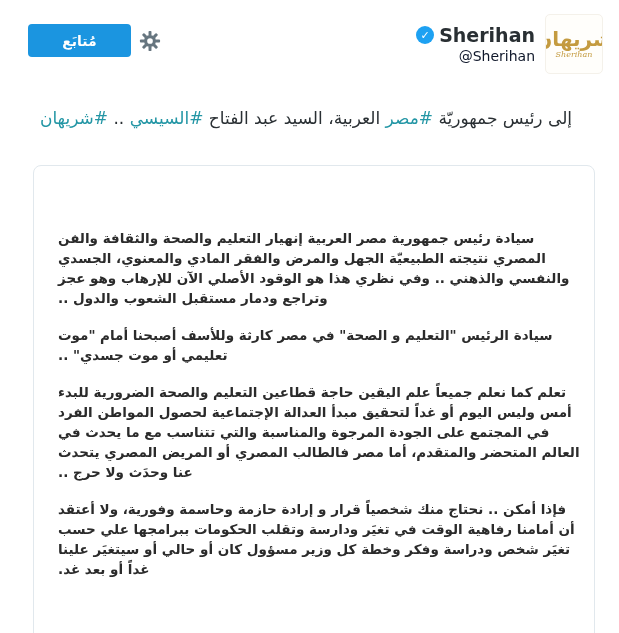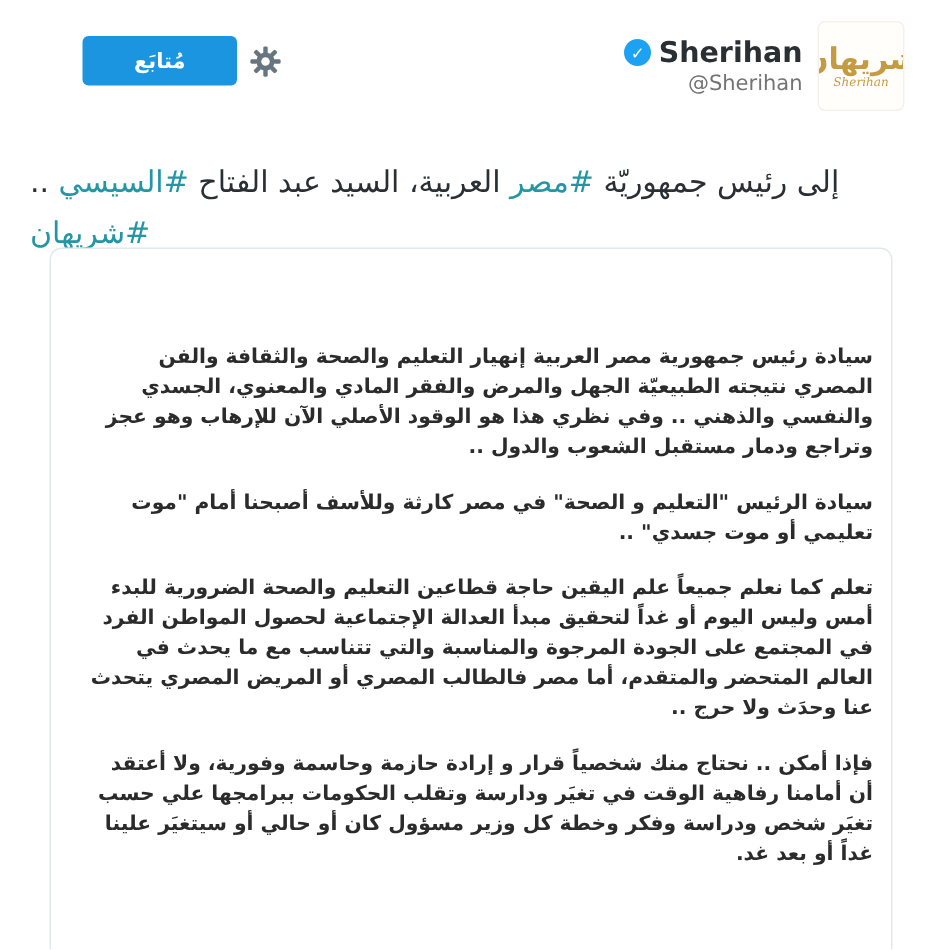--- a/index.html
+++ b/index.html
@@ -10,21 +10,21 @@
     font-family: "DejaVu Sans", "Liberation Sans", sans-serif;
     overflow: hidden;
   }
   .page { position: relative; width: 619px; height: 633px; background: #fff; overflow: hidden; }
 
   
   .header {
     position: absolute; top: 14px; left: 28px; right: 16px;
     display: flex; justify-content: space-between; align-items: flex-start;
   }
-  .left-controls { display: flex; align-items: center; gap: 8px; margin-top: 10px; margin-left: 27px; }
+  .left-controls { display: flex; align-items: center; gap: 8px; margin-top: 10px; }
   .follow-btn {
     width: 103px; height: 33px;
     background: #1B95E0; color: #fff;
     border: none; border-radius: 4px;
     font-family: inherit;
     font-size: 14px; font-weight: bold;
     display: flex; align-items: center; justify-content: center;
     cursor: pointer;
   }
   .gear-btn { background: none; border: none; padding: 0; cursor: pointer; line-height: 0; }
@@ -32,62 +32,62 @@
   .right-id { display: flex; align-items: flex-start; gap: 10px; }
   .name-block { display: flex; flex-direction: column; align-items: flex-end; margin-top: 10px; }
   .name-row { display: flex; align-items: center; gap: 5px; }
   .badge {
     width: 18px; height: 18px; border-radius: 50%;
     background: #1DA1F2; color: #fff;
     font-size: 11px; font-weight: bold;
     display: inline-flex; align-items: center; justify-content: center;
   }
   .name { font-size: 19px; font-weight: bold; color: #292F33; text-decoration: none; }
-  .handle { font-size: 14px; color: #737373; margin-top: 2px; text-decoration: none; }
+  .handle { font-size: 14px; color: #0f172a; margin-top: 2px; text-decoration: none; }
 
   .avatar {
     width: 58px; height: 60px; border-radius: 5px;
     background: #fffefb; border: 1px solid #f4f1ea;
     display: flex; flex-direction: column; align-items: center; justify-content: center;
     text-decoration: none; overflow: hidden;
   }
   .avatar .calligraphy {
     color: #C49B40; font-weight: bold; font-size: 20px; line-height: 22px;
     direction: rtl;
   }
   .avatar .signature {
     color: #C49B40; font-style: italic; font-size: 8px; line-height: 10px;
     font-family: "DejaVu Serif", "Liberation Serif", serif;
   }
 
   
   .tweet-text {
     position: absolute; top: 84px; right: 27px; left: 20px;
-    direction: rtl; text-align: left;
-    font-size: 20px; line-height: 34px; color: #292F33;
+    direction: rtl; text-align: center;
+    font-size: 17px; line-height: 34px; color: #292F33;
     font-weight: 400;
   }
   .tweet-text .hashtag { color: #2396A5; text-decoration: none; }
 
   
   .statement {
     position: absolute; top: 165px; left: 33px;
     width: 562px; height: 490px;
     border: 1px solid #E1E8ED; border-radius: 8px;
     background: #fff;
     direction: rtl;
     padding: 62px 12px 10px 24px;
     cursor: pointer;
     overflow: hidden;
   }
   .statement p {
     margin: 0 0 17px 0;
     font-size: 13.5px; font-weight: bold;
     color: #2B2B2B; line-height: 20px;
-    text-align: right;
+    text-align: left;
   }
 </style>
 </head>
 <body>
 
 <div class="page">
 
   <div class="header">
 
     <div class="left-controls">

